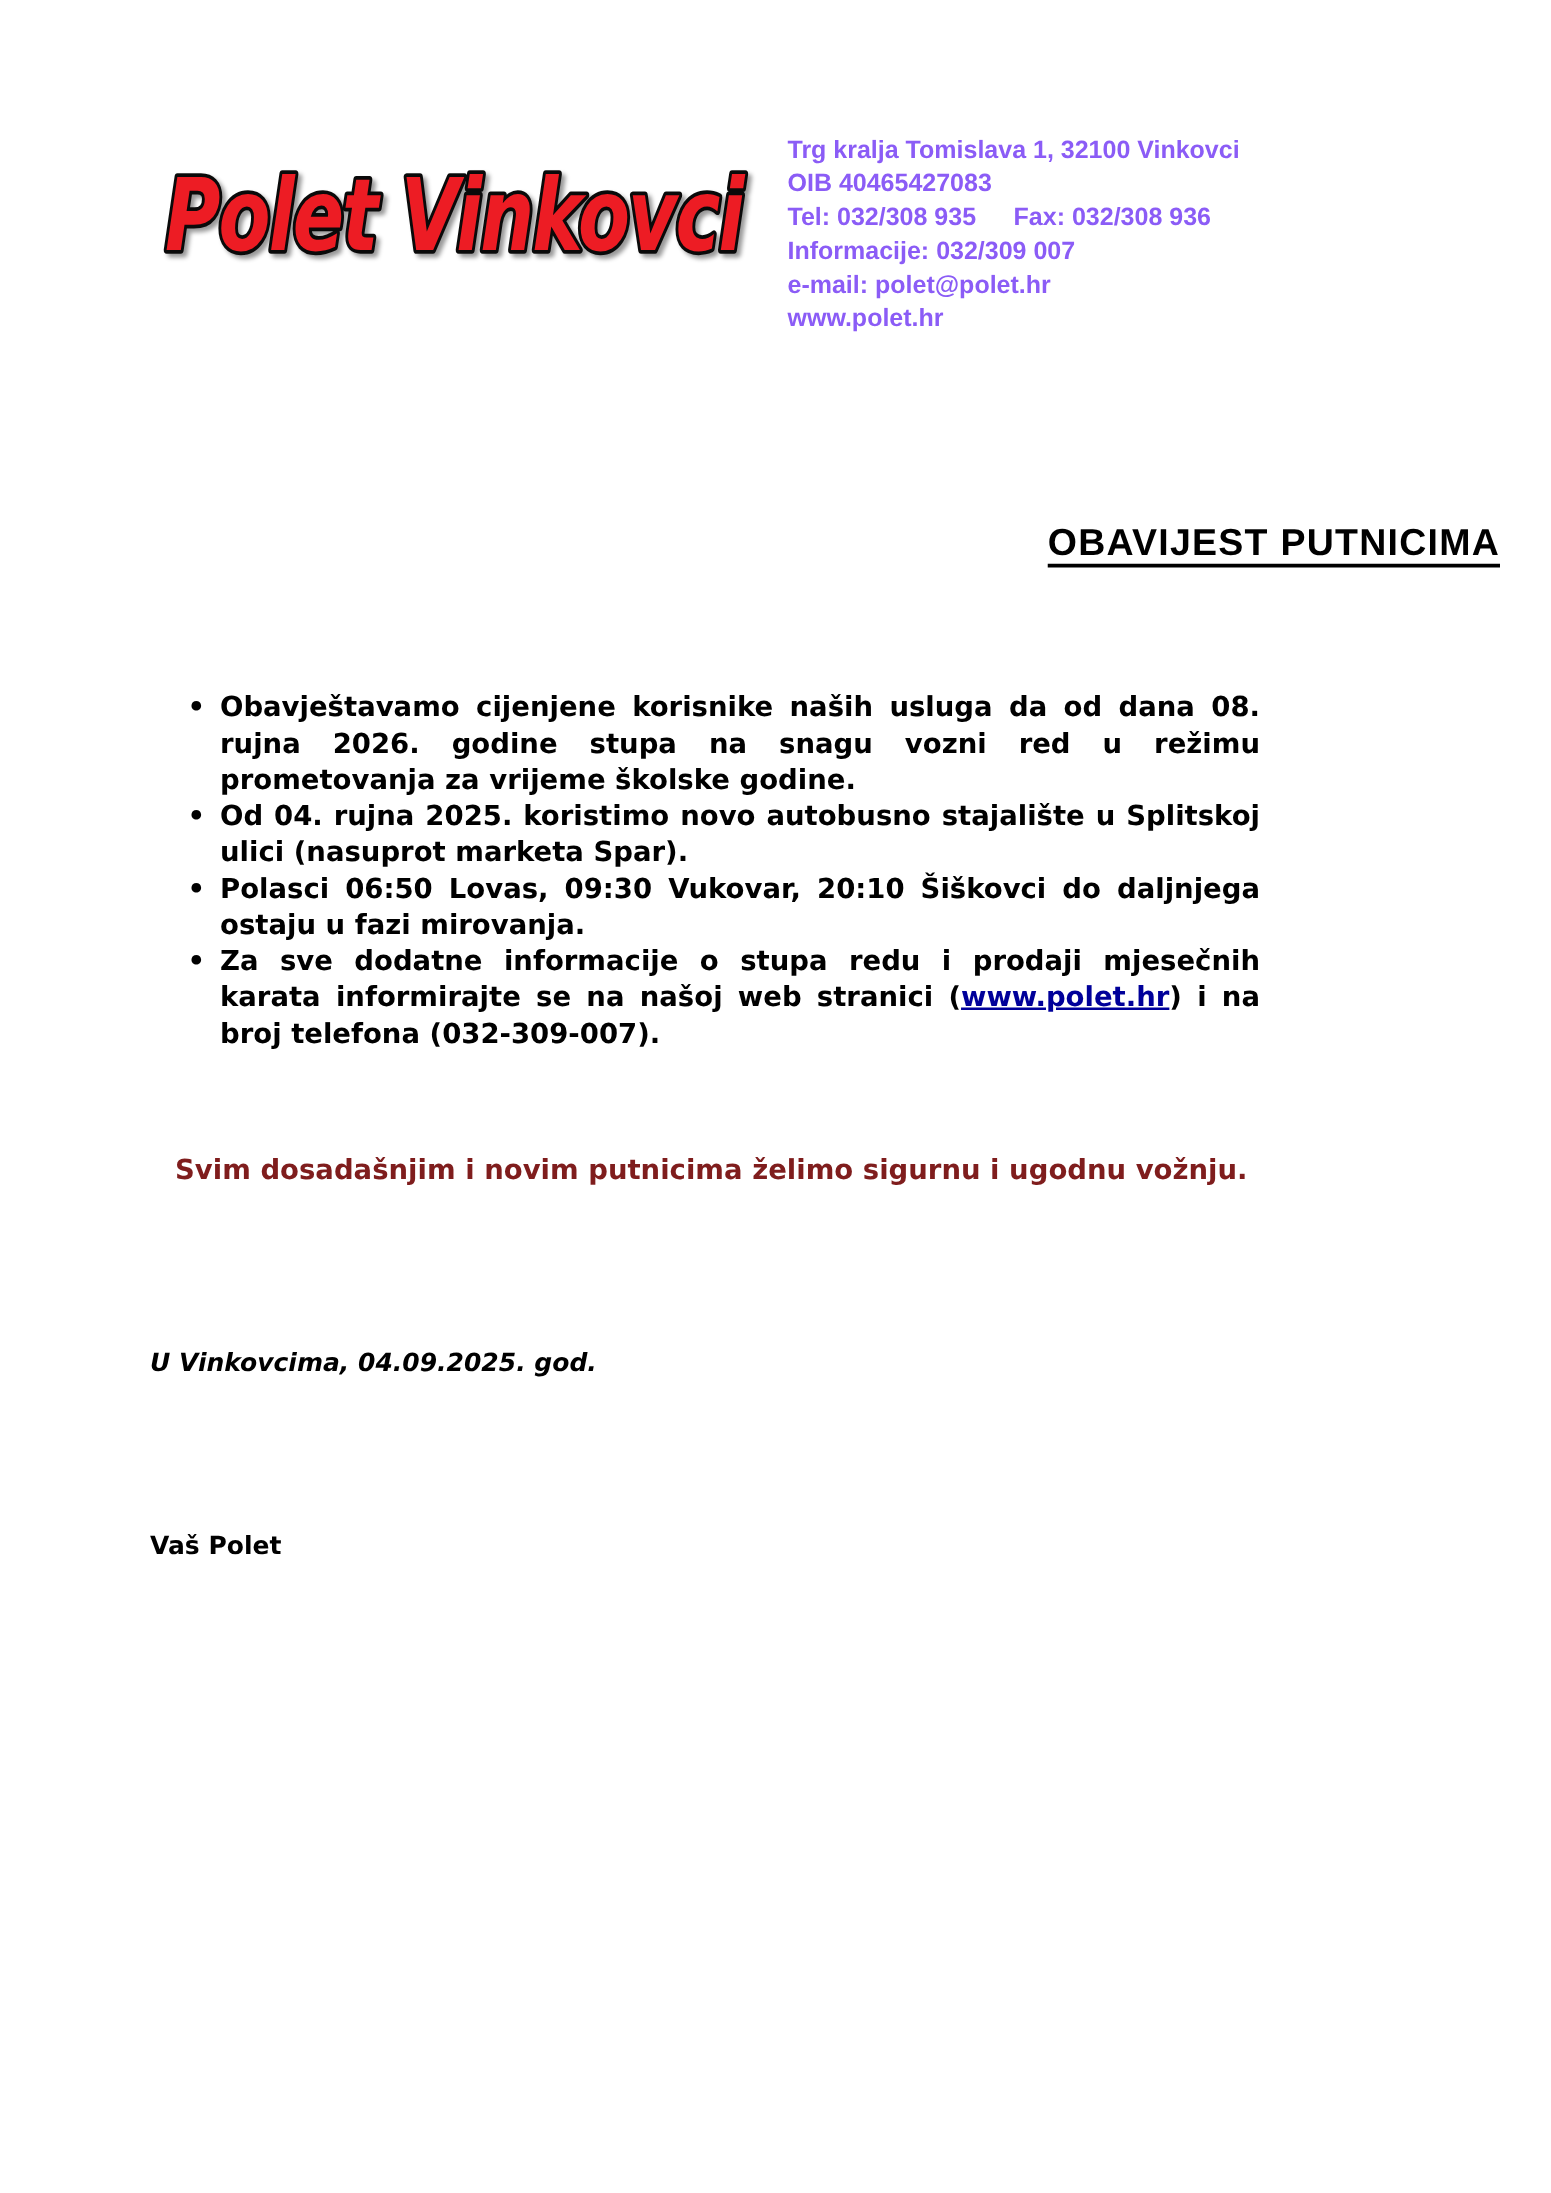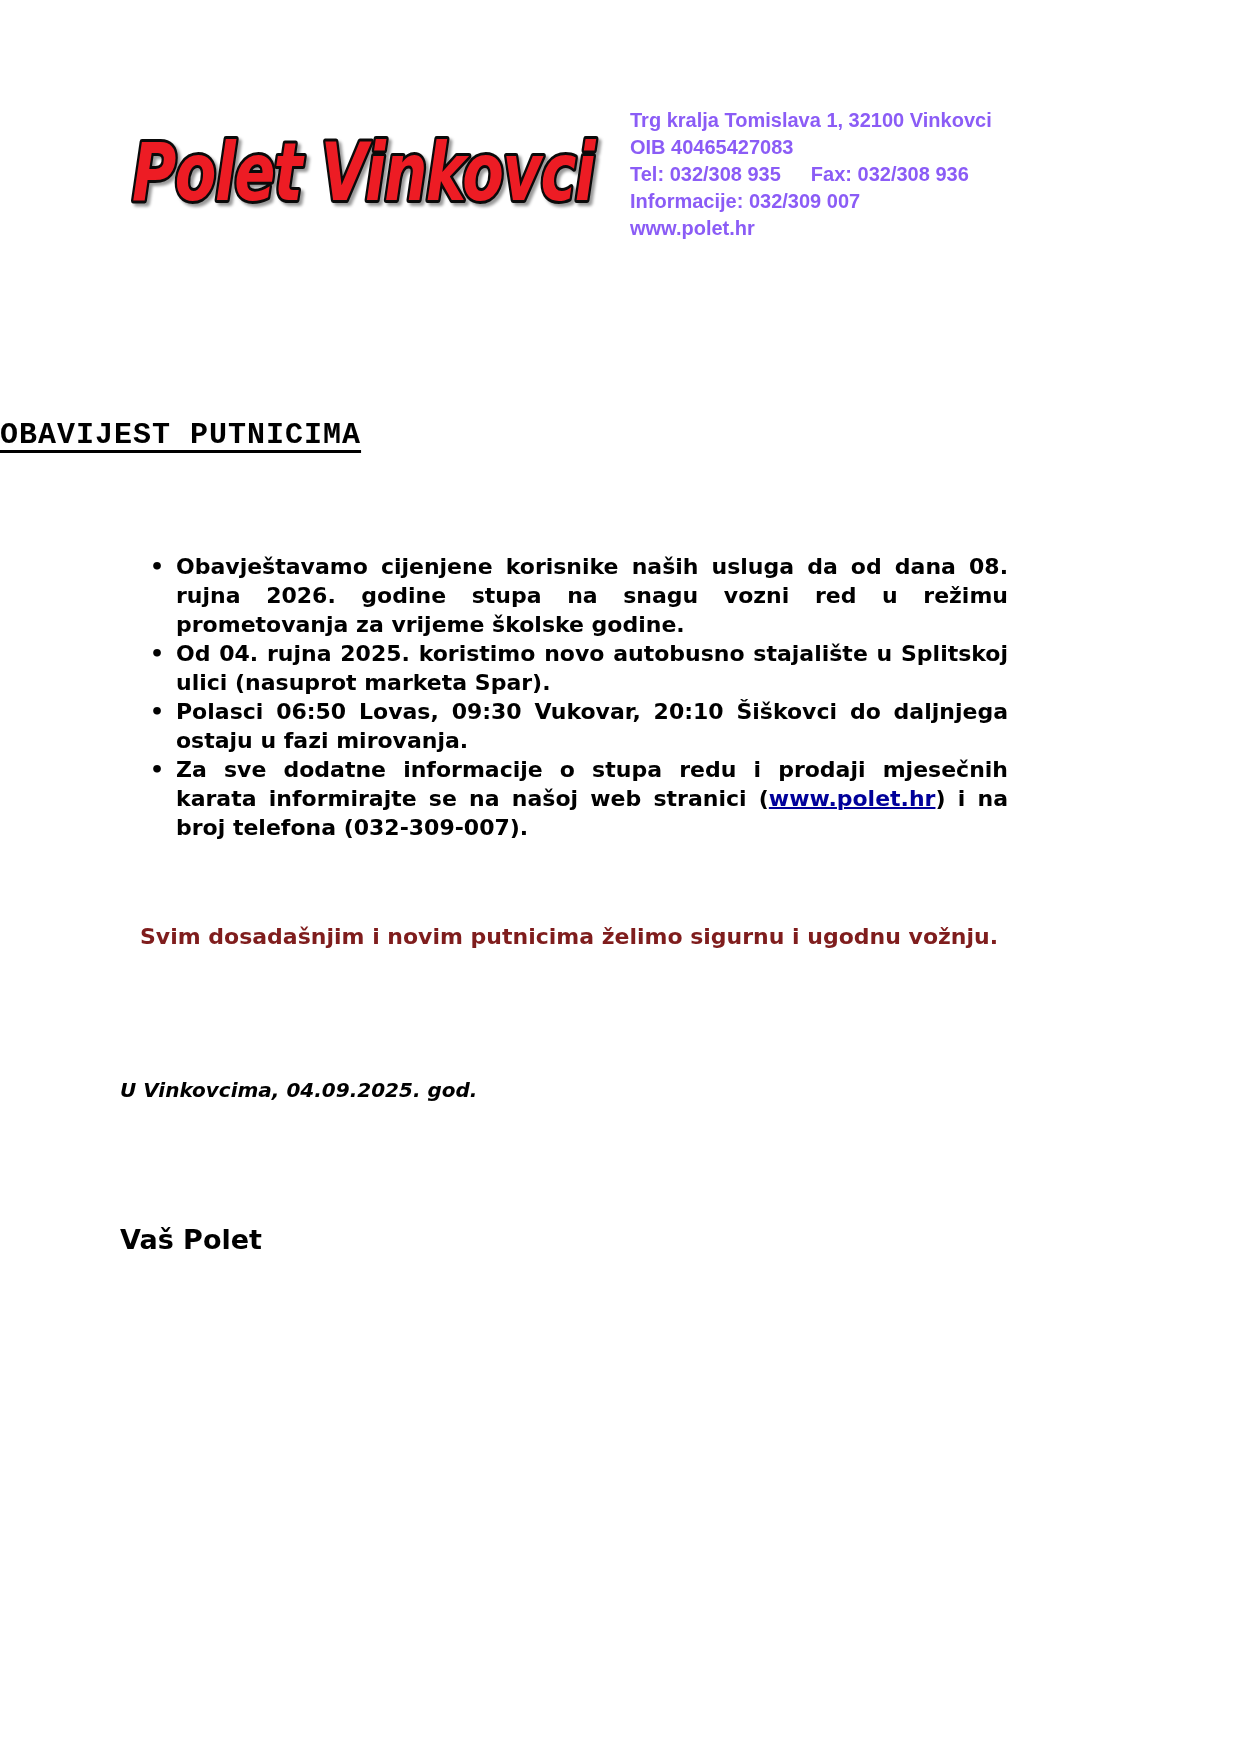--- a/index.html
+++ b/index.html
@@ -52,22 +52,22 @@
     white-space: nowrap;
   }
   .contact .fax-part { margin-left: 30px; }
 
   
   .title {
     position: absolute;
     top: 418px;
     left: 0;
     width: 1200px;
-    text-align: left;
-    font-family: Liberation Mono, monospace;
+    text-align: right;
+    font-family: Liberation Sans, sans-serif;
     font-weight: bold;
     font-size: 30px;
     letter-spacing: 1px;
     color: #000;
   }
   .title span {
     text-decoration: underline;
     text-decoration-thickness: 3px;
     text-underline-offset: 7px;
   }
@@ -130,21 +130,21 @@
     color: #000;
   }
 
   .signature {
     position: absolute;
     top: 1224px;
     left: 120px;
     margin: 0;
     font-family: "DejaVu Sans", sans-serif;
     font-weight: bold;
-    font-size: 27px;
+    font-size: 20px;
     color: #000;
   }
 </style>
 </head>
 <body>
 
 <div class="page">
 
   <div class="logo-wrap">
     <svg width="480" height="115" viewBox="0 0 480 115">
@@ -152,20 +152,21 @@
     </svg>
   </div>
 
   <div class="contact">
     <div>Trg kralja Tomislava 1, 32100 Vinkovci</div>
     <div>OIB 40465427083</div>
     <div>
       <span>Tel: 032/308 935</span><span class="fax-part">Fax: 032/308 936</span>
     </div>
     <div>Informacije: 032/309 007</div>
+    <div>e-mail: polet@polet.hr</div>
     <div>www.polet.hr</div>
   </div>
 
   <div class="title">
     <span>OBAVIJEST PUTNICIMA</span>
   </div>
 
   <ul class="bullets">
     <li>
       <span>Obavještavamo cijenjene korisnike naših usluga da od dana 08. rujna 2026. godine stupa na snagu vozni red u režimu prometovanja za vrijeme školske godine.</span>

